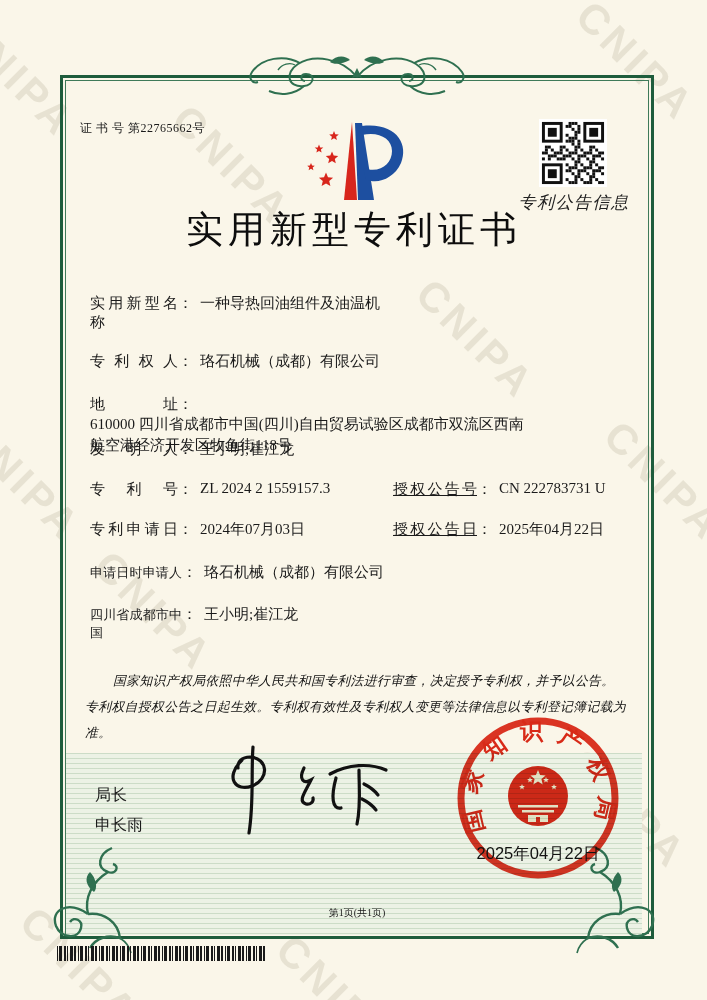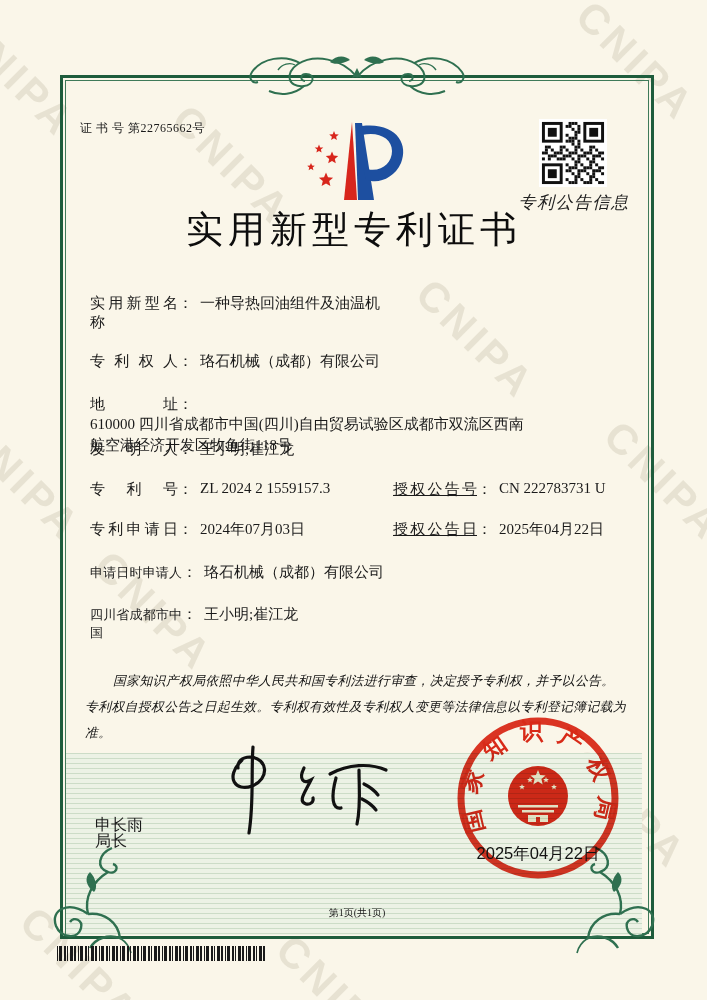--- a/index.html
+++ b/index.html
@@ -26,21 +26,21 @@
   .flabel{display:inline-block;width:88px;text-align:justify;text-align-last:justify;vertical-align:top;}
   .flabel.sm{font-size:13px;width:92px;padding-top:1px;}
   .colon{margin-right:7px;vertical-align:top;display:inline-block;}
   .fval{vertical-align:top;display:inline-block;}
   .fval.wrap{width:448px;line-height:21px;}
   .rcol{position:absolute;left:303px;top:0;}
   .rcol .flabel{width:84px;text-decoration:underline;}
   .notice{position:absolute;left:85px;top:668px;width:556px;font-size:12.8px;line-height:26px;
      font-style:italic;font-weight:500;letter-spacing:.4px;color:#111;}
   .notice .ind{text-indent:28px;}
-  .sig-title{position:absolute;left:95px;top:831px;font:500 16px "Liberation Sans",sans-serif;}
+  .sig-title{position:absolute;left:95px;top:785px;font:500 16px "Liberation Sans",sans-serif;}
   .sig-name{position:absolute;left:95px;top:815px;font:500 16px "Liberation Sans",sans-serif;}
   .sig-svg{position:absolute;left:212px;top:744px;}
   .seal{position:absolute;left:452px;top:712px;mix-blend-mode:multiply;}
   .pageno{position:absolute;left:197px;top:906px;width:320px;text-align:center;font-size:10px;}
   .barcode{position:absolute;left:57px;top:946px;}
   .orn{position:absolute;}
 </style>
 </head>
 <body>
 

